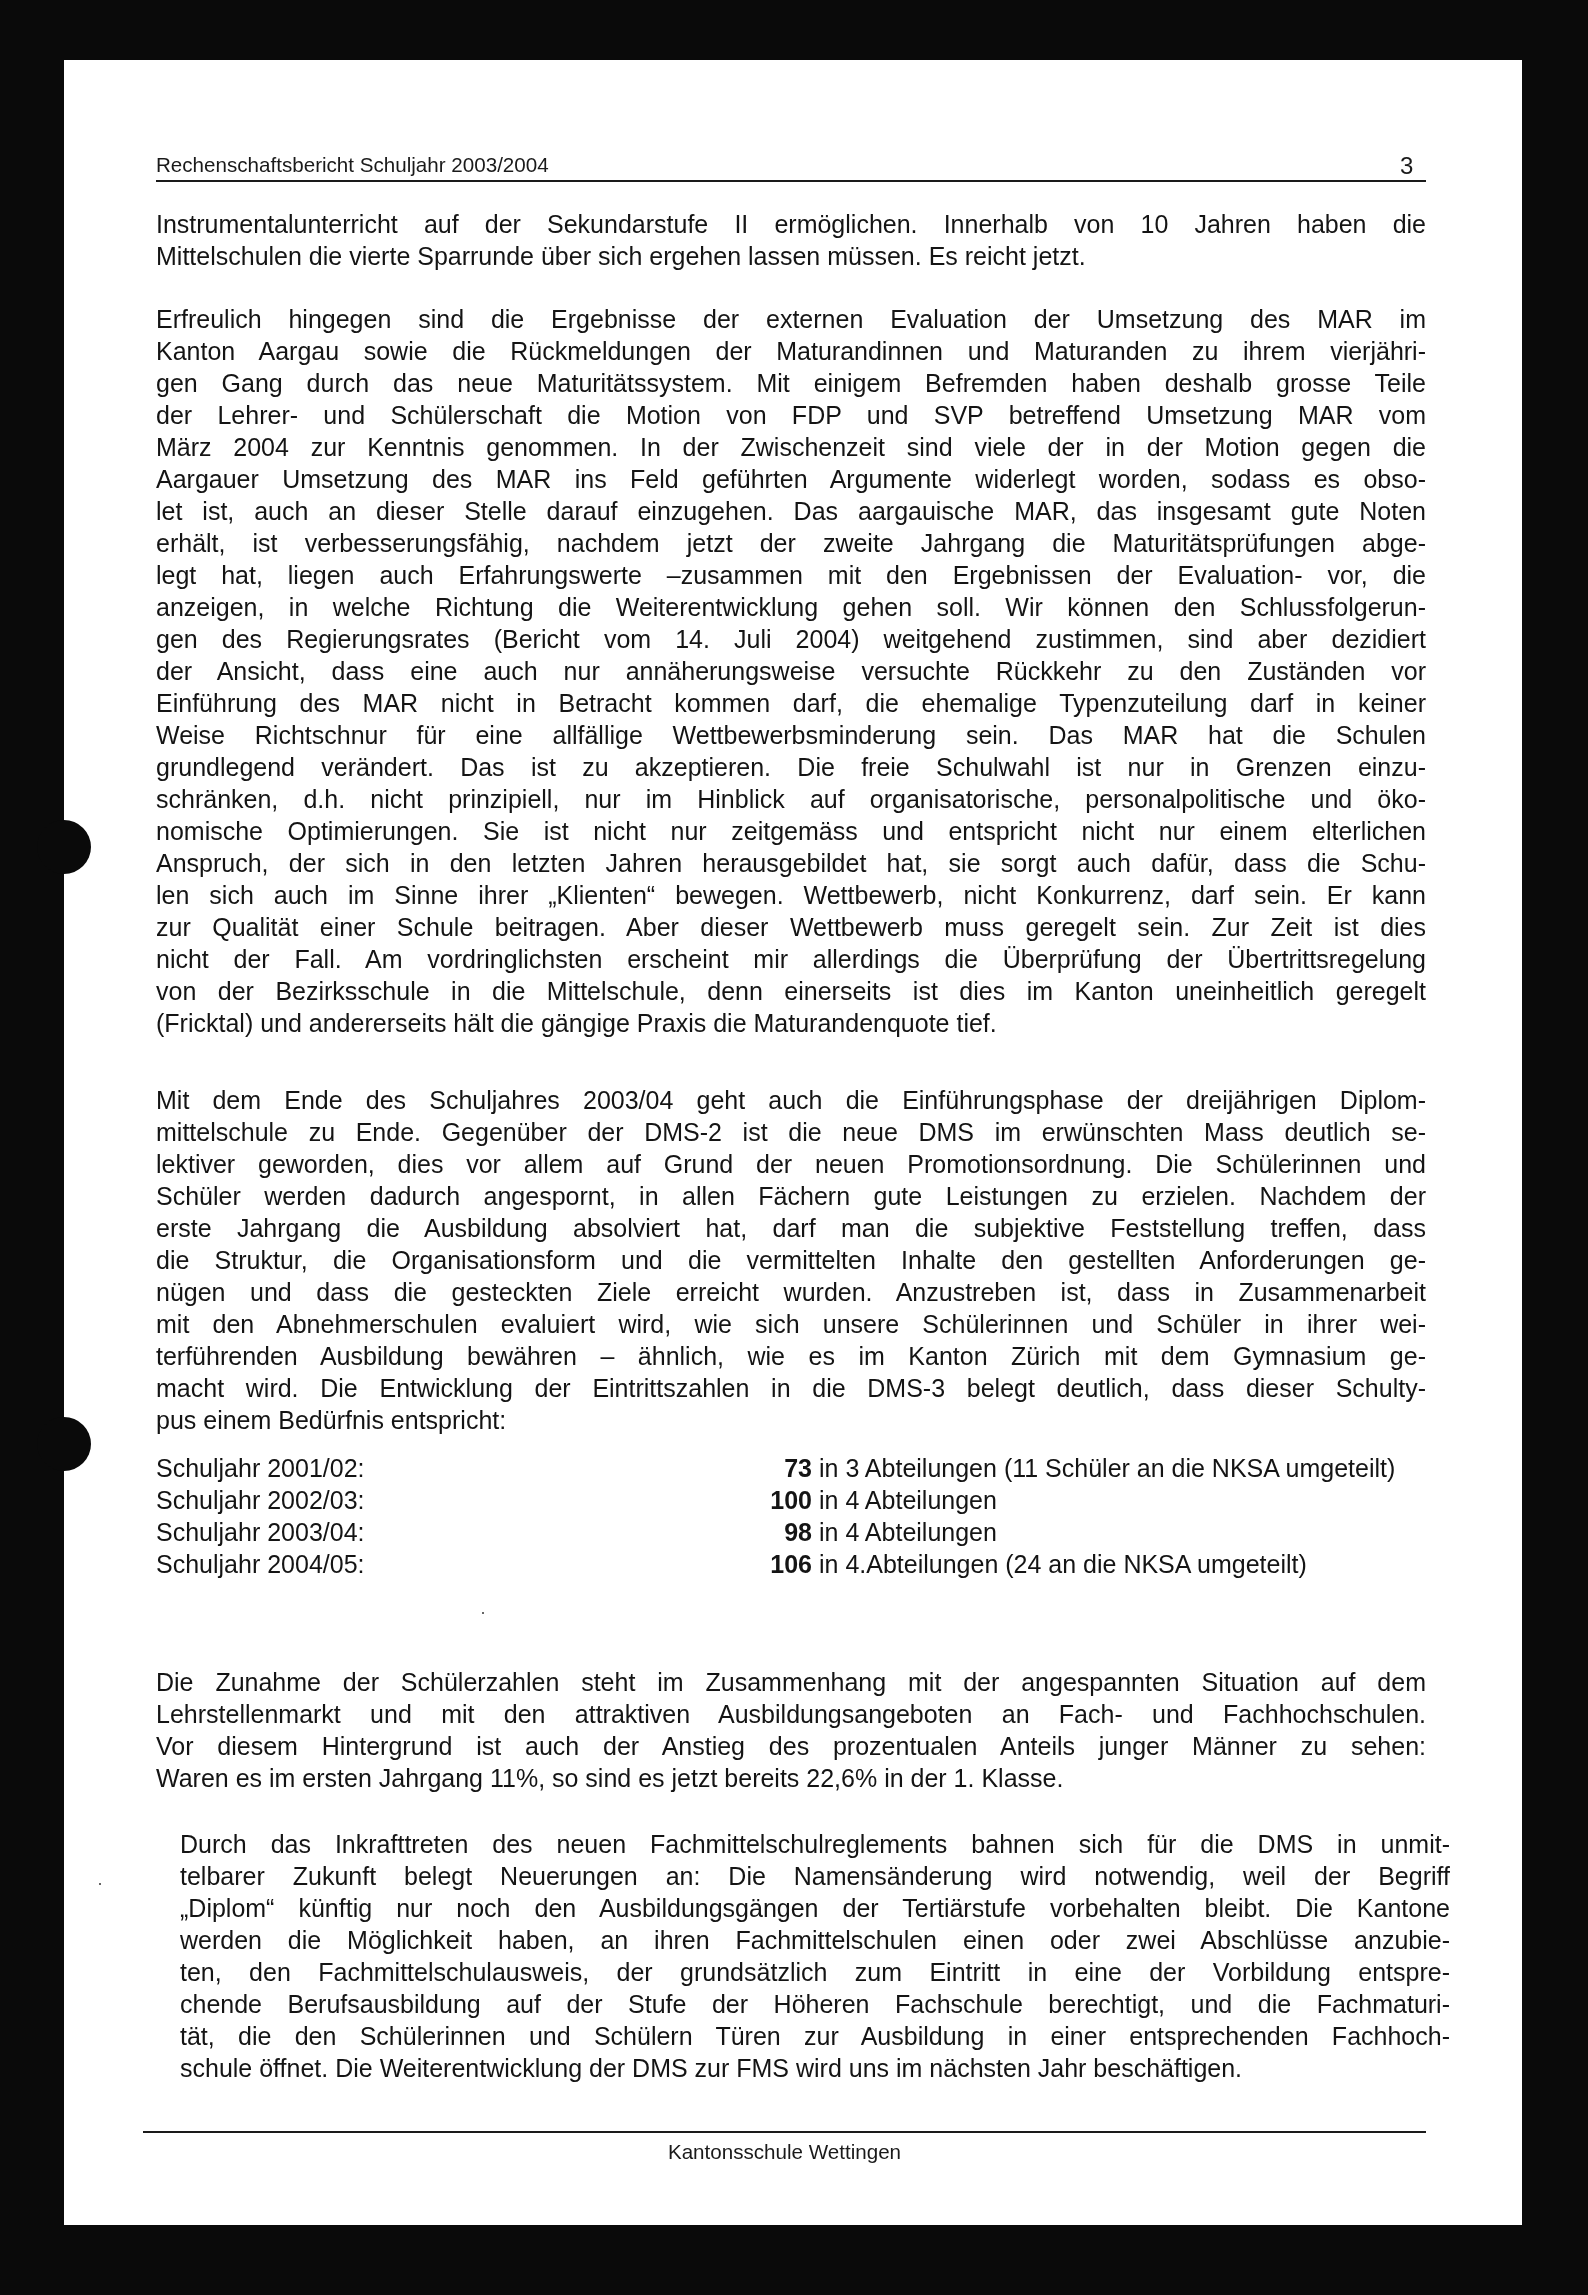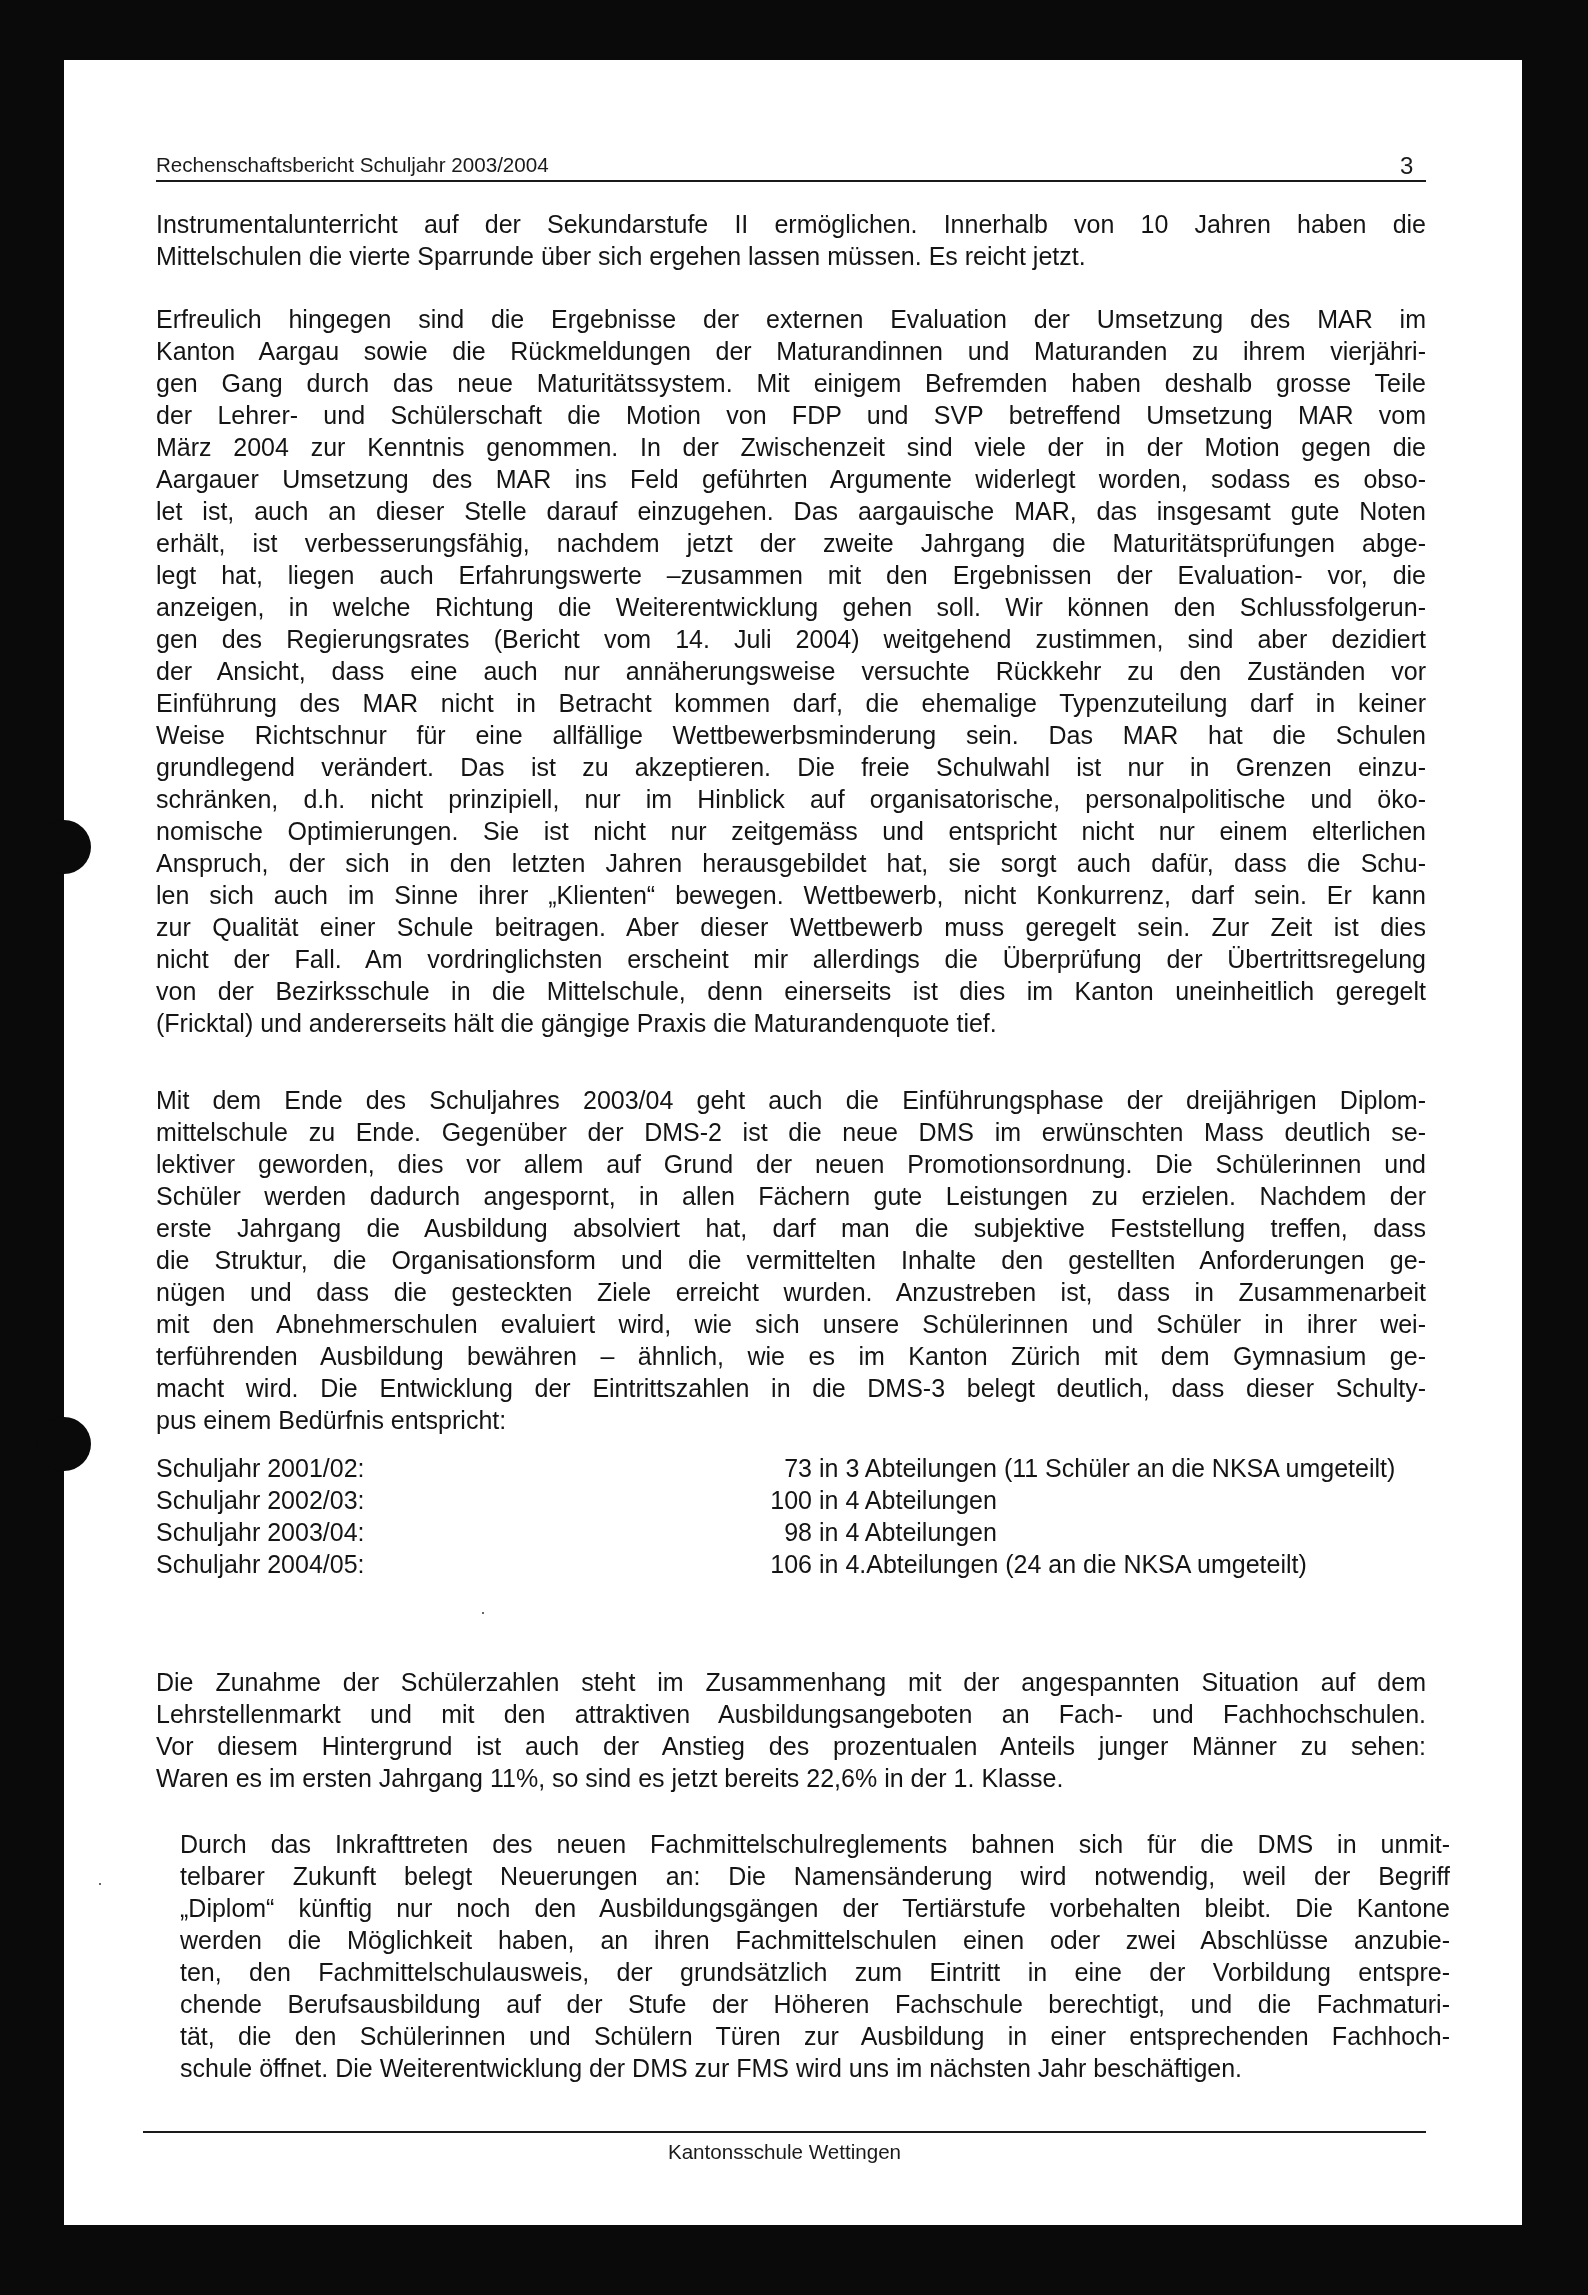--- a/index.html
+++ b/index.html
@@ -61,21 +61,21 @@
     height: 32px;
     overflow: visible;
   }
   .line.last { text-align-last: left; }
   .table-row {
     position: relative;
     height: 32px;
     white-space: nowrap;
   }
   .table-row .label { position: absolute; left: 0; }
-  .table-row .count { position: absolute; right: calc(1270px - 656px); text-align: right; }
+  .table-row .count { position: absolute; right: calc(1270px - 656px); text-align: right; font-weight: bold; }
   .table-row .desc  { position: absolute; left: 663px; }
   .speck { position: absolute; width: 2.4px; height: 2.4px; background: #333; border-radius: 50%; }
 </style>
 </head>
 <body>
 
 <div class="page">
 
   <div class="running-header">
     <span class="title">Rechenschaftsbericht Schuljahr 2003/2004</span>

